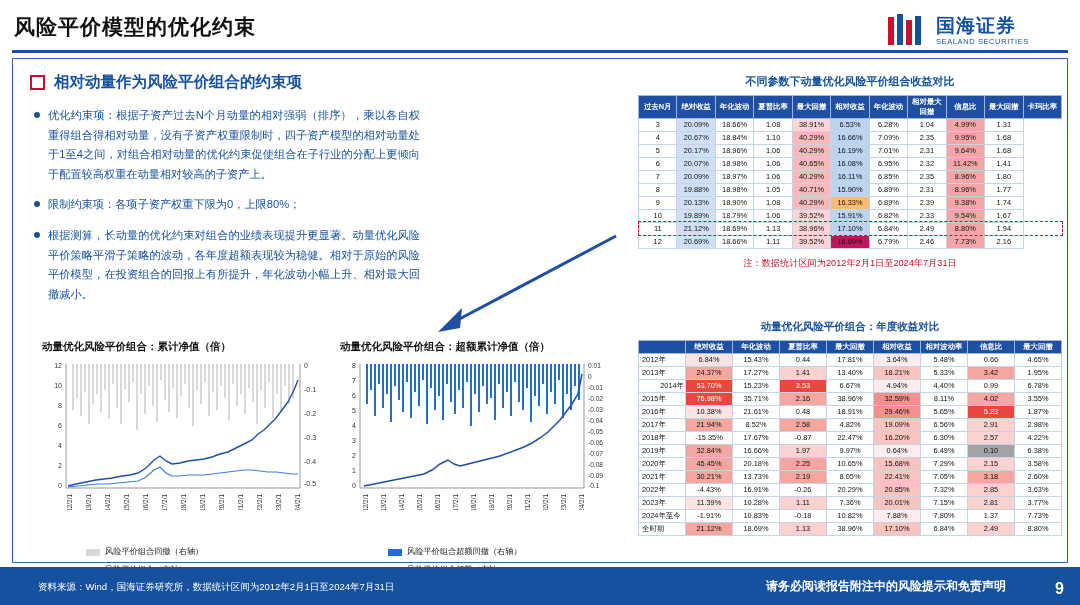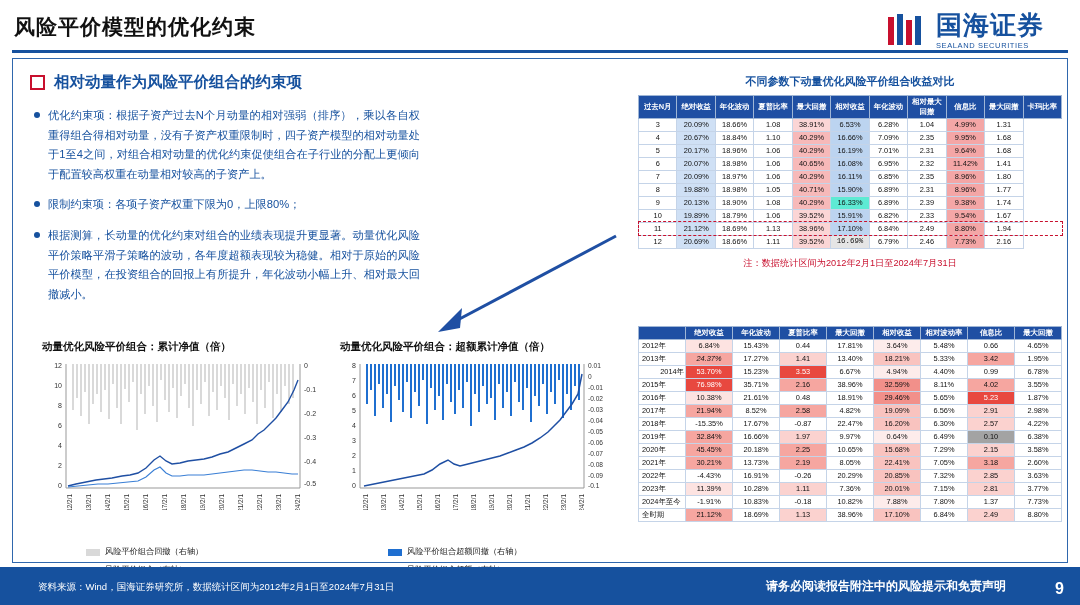--- a/index.html
+++ b/index.html
@@ -7,21 +7,21 @@
   .slide{position:relative;width:1080px;height:605px;box-sizing:border-box;}
 
   
   .title{position:absolute;left:14px;top:13px;font-size:21px;font-weight:bold;color:#111;letter-spacing:1px;}
   .title-rule{position:absolute;left:12px;top:50px;width:1056px;height:3px;background:#16519e;}
   .logo-box{position:absolute;right:14px;top:10px;width:178px;height:42px;display:flex;align-items:center;}
   .logo-mark{width:40px;height:34px;position:relative;margin-right:8px;flex:none;}
   .logo-mark i{position:absolute;display:block;background:#c8102e;}
   .logo-mark i.b{background:#16519e;}
   .logo-text{line-height:1.05;}
-  .logo-cn{font-size:26px;font-weight:bold;color:#16519e;letter-spacing:1px;}
+  .logo-cn{font-size:19px;font-weight:bold;color:#16519e;letter-spacing:1px;}
   .logo-en{font-size:7.5px;color:#16519e;letter-spacing:.6px;margin-top:2px;}
 
   
   .frame{position:absolute;left:12px;top:58px;width:1056px;height:505px;border:1px solid #2f67ad;box-sizing:border-box;}
 
   .sec-head{position:absolute;left:30px;top:72px;display:flex;align-items:center;}
   .sec-head .sq{width:11px;height:11px;border:2px solid #c8102e;margin-right:9px;}
   .sec-head .tx{font-size:15.5px;font-weight:bold;color:#16519e;}
 
   .bullets{position:absolute;left:30px;top:106px;width:390px;}
@@ -424,21 +424,21 @@
             <td>2.31</td>
             <td style="background: rgb(244, 166, 166);">8.96%</td>
             <td>1.77</td>
           </tr>
           <tr>
             <td>9</td>
             <td style="background: rgb(207, 224, 245);">20.13%</td>
             <td>18.90%</td>
             <td>1.08</td>
             <td style="background: rgb(247, 185, 185);">40.29%</td>
-            <td style="background: #5eead4;">16.33%</td>
+            <td style="background: #fdba74;">16.33%</td>
             <td>6.89%</td>
             <td>2.39</td>
             <td style="background: rgb(244, 166, 166);">9.38%</td>
             <td>1.74</td>
           </tr>
           <tr>
             <td>10</td>
             <td style="background: rgb(207, 224, 245);">19.89%</td>
             <td>18.79%</td>
             <td>1.06</td>
@@ -460,32 +460,33 @@
             <td>2.49</td>
             <td style="background: rgb(244, 166, 166);">8.80%</td>
             <td>1.94</td>
           </tr>
           <tr>
             <td>12</td>
             <td style="background: rgb(207, 224, 245);">20.69%</td>
             <td>18.66%</td>
             <td>1.11</td>
             <td style="background: rgb(251, 213, 213);">39.52%</td>
-            <td style="background: #e5e5e5; font-family: Liberation Mono, monospace;">16.69%</td>
+            <td style="background: #be185d;">16.69%</td>
             <td>6.79%</td>
             <td>2.46</td>
             <td style="background: rgb(244, 166, 166);">7.73%</td>
             <td>2.16</td>
           </tr>
         </tbody>
     </table>
     <div class="note" style="margin-top:8px;">注：数据统计区间为2012年2月1日至2024年7月31日</div>
   </div>
 
   <div style="position:absolute;left:638px;top:320px;width:424px;">
+    <div class="note2">动量优化风险平价组合：年度收益对比</div>
     <table class="dt" style="width:424px;margin-top:6px;">
       <thead>
           <tr id="tb-head">
             <th></th>
             <th>绝对收益</th>
             <th>年化波动</th>
             <th>夏普比率</th>
             <th>最大回撤</th>
             <th>相对收益</th>
             <th>相对波动率</th>
@@ -500,21 +501,21 @@
             <td>15.43%</td>
             <td style="background: rgb(255, 255, 255);">0.44</td>
             <td>17.81%</td>
             <td style="background: rgb(253, 236, 235);">3.64%</td>
             <td>5.48%</td>
             <td style="background: rgb(255, 255, 255);">0.66</td>
             <td>4.65%</td>
           </tr>
           <tr>
             <td style="text-align: left; padding-left: 3px;">2013年</td>
-            <td style="background: rgb(246, 166, 160); font-style: italic;">24.37%</td>
+            <td style="background: rgb(246, 166, 160);">24.37%</td>
             <td>17.27%</td>
             <td style="background: rgb(251, 210, 207);">1.41</td>
             <td>13.40%</td>
             <td style="background: rgb(249, 195, 191);">18.21%</td>
             <td>5.33%</td>
             <td style="background: rgb(246, 166, 160);">3.42</td>
             <td>1.95%</td>
           </tr>
           <tr>
             <td style="text-align: right; padding-left: 3px;">2014年</td>

